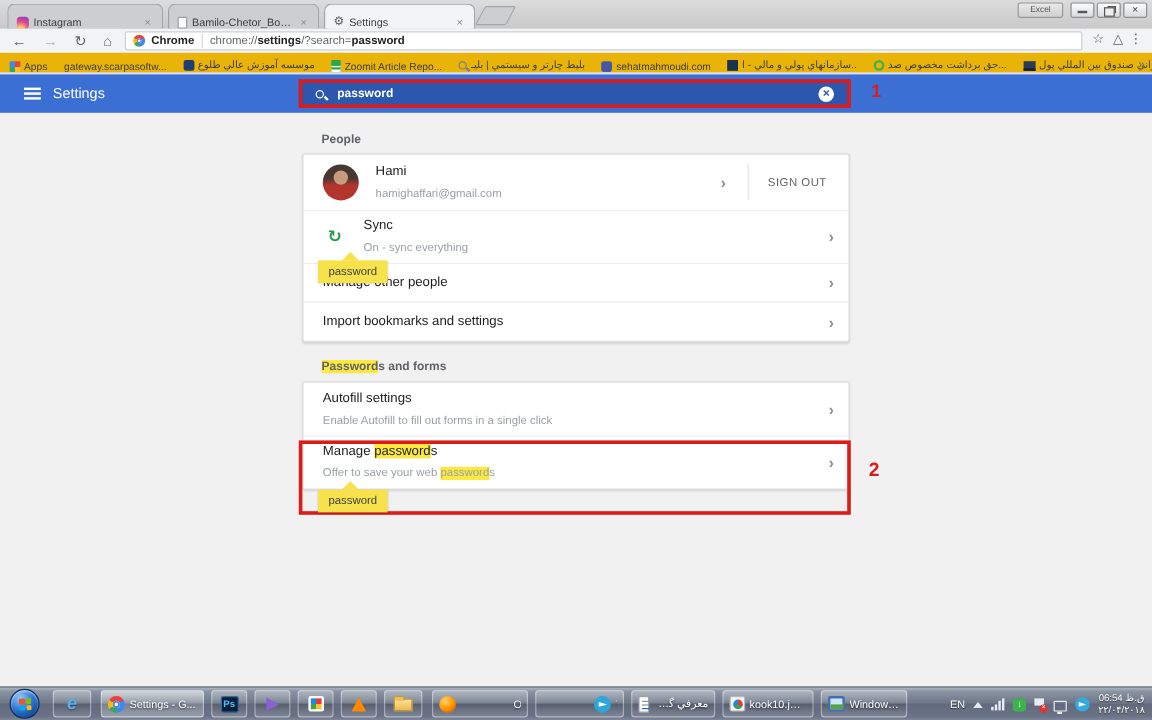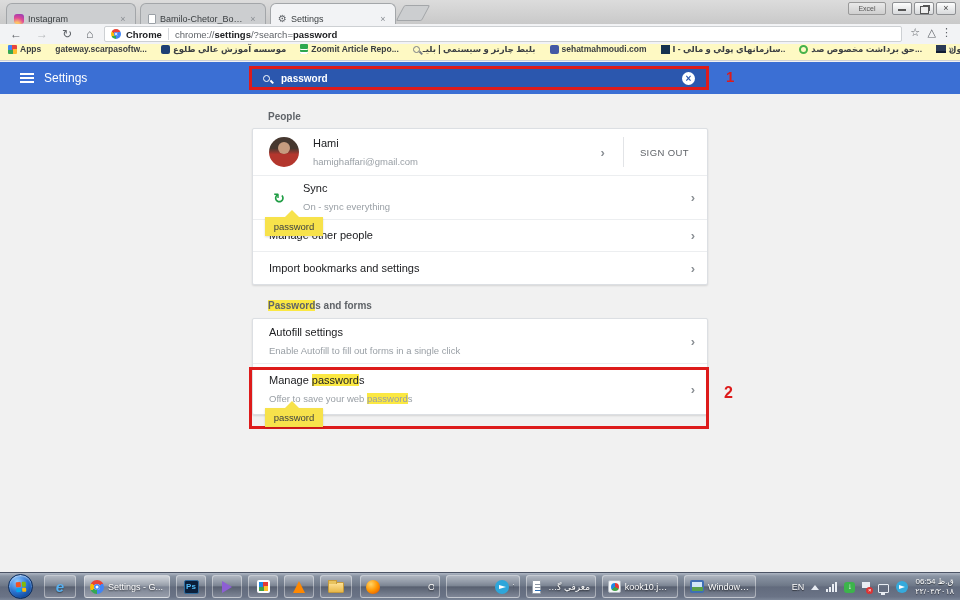--- a/index.html
+++ b/index.html
@@ -51,23 +51,23 @@
   .chrome-mini{width:10px;height:10px;border-radius:50%;flex:none;margin-right:5px;
     background:conic-gradient(from -60deg,#ea4335 0 33%,#4285f4 0 66%,#34a853 0 83%,#fbbc05 0);}
   .chrome-mini::after{content:"";display:block;width:4px;height:4px;margin:3px;background:#fff;
     border-radius:50%;box-shadow:0 0 0 1px #4285f4 inset;}
   .chip-label{color:#202124;font-weight:bold;margin-right:6px;}
   .chip-sep{width:1px;height:12px;background:#d5d8db;margin-right:6px;}
   .url b{color:#202124;font-weight:bold;}
   .tbic{position:absolute;top:2px;font-size:11px;color:#5f6368;}
 
   
-  .bookmarks{position:absolute;left:0;top:44px;width:960px;height:17px;background:#fef9c3;
-             border-bottom:1px solid #cfd1d4;display:flex;align-items:flex-start;font-size:8.5px;
-             color:#3c4043;padding-left:8px;font-weight:bold;}
+  .bookmarks{position:absolute;left:0;top:44px;width:960px;height:17px;background:#eab308;
+             border-bottom:1px solid #cfd1d4;display:flex;align-items:flex-end;font-size:8.5px;
+             color:#3c4043;padding-left:8px;}
   .bm{display:flex;align-items:center;gap:3px;margin-right:14px;white-space:nowrap;}
   .bm-overflow{position:absolute;right:6px;color:#5f6368;font-size:10px;}
   .bm-icon{flex:none;}
   .icon-appgrid{width:9px;height:9px;border-radius:1px;
     background:conic-gradient(#e8453c 0 25%,#fcbe2d 0 50%,#34a853 0 75%,#4285f4 0);}
   .icon-bird{width:9px;height:9px;border-radius:2px;background:#1d3f74;}
   .icon-zoomit{width:8px;height:10px;background:#2da84f;border-radius:1px;
     box-shadow:inset 0 -2px 0 #fff,inset 0 -4px 0 #2da84f,inset 0 -5px 0 #fff;}
   .icon-mag-g{width:7px;height:7px;border:1.5px solid #7a7f85;border-radius:50%;position:relative;}
   .icon-mag-g::after{content:"";position:absolute;left:5px;top:5px;width:4px;height:1.5px;
@@ -330,21 +330,21 @@
     <div class="section-label" style="left:268px;top:206px;"><span class="hl">Password</span><span>s and forms</span></div>
 
     <div class="card" style="top:224px;">
       <div class="row" style="height:44px;">
         <div>
           <div class="rtitle">Autofill settings</div>
           <div class="rsub">Enable Autofill to fill out forms in a single click</div>
         </div>
         <span class="chev"></span>
       </div>
-      <div class="row" style="height:51px;">
+      <div class="row" style="height:44px;">
         <div>
           <div class="rtitle"><span>Manage </span><span class="hl">password</span><span>s</span></div>
           <div class="rsub"><span>Offer to save your web </span><span class="hl">password</span><span>s</span></div>
         </div>
         <span class="chev"></span>
       </div>
     </div>
 
     <div class="redbox2"></div>
     <div class="anno-2">2</div>

